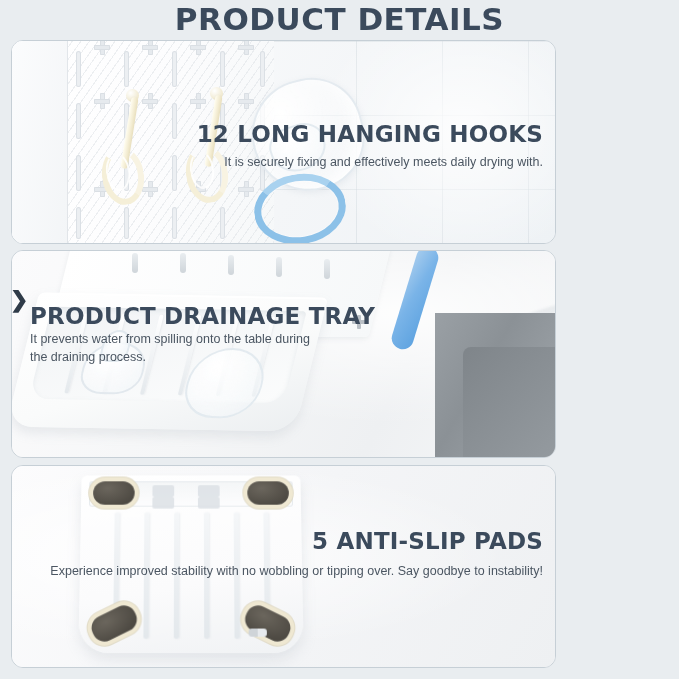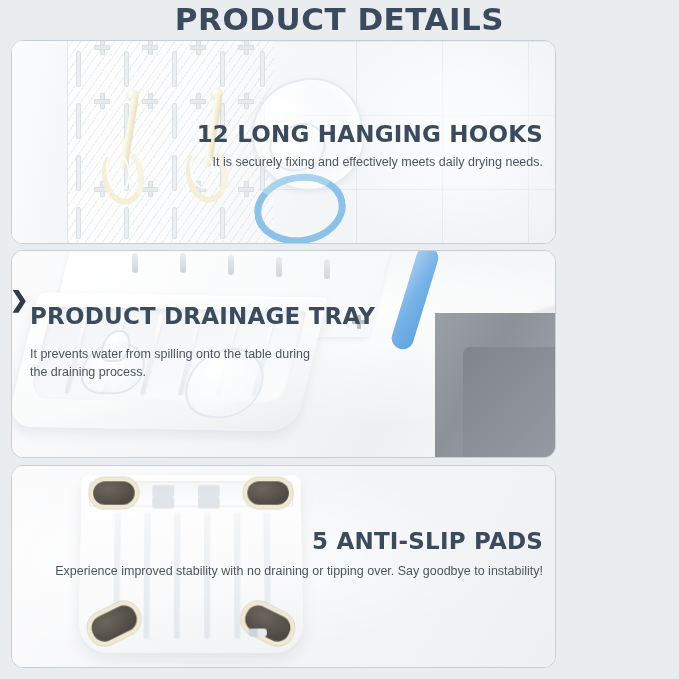--- a/index.html
+++ b/index.html
@@ -308,21 +308,21 @@
   }
 
   
   #p1-text { right: 12px; top: 80px; text-align: right; }
   #p1-text .headline { font-size: 23px; }
   #p1-text .subtext  { font-size: 12.5px; margin-top: 7px; }
 
   
   #p2-text { left: 18px; top: 52px; text-align: left; }
   #p2-text .headline { font-size: 23px; }
-  #p2-text .subtext  { font-size: 12.5px; margin-top: 17px; max-width: 290px; }
+  #p2-text .subtext  { font-size: 12.5px; margin-top: 2px; max-width: 290px; }
 
   
   #p3-text { right: 12px; top: 62px; text-align: right; }
   #p3-text .headline { font-size: 23px; }
   #p3-text .subtext  { font-size: 12.5px; margin-top: 9px; }
 </style>
 </head>
 <body>
 
 <div class="page-title">PRODUCT DETAILS</div>
@@ -381,21 +381,21 @@
       <div class="curl-hi"></div>
     </div>
 
     <div class="bottle"></div>
     <div class="bottle-neck"></div>
     <div class="blue-ring"></div>
   </div>
 
   <div class="txt" id="p1-text">
     <div class="headline">12 LONG HANGING HOOKS</div>
-    <div class="subtext">It is securely fixing and effectively meets daily drying needs.</div>
+    <div class="subtext">It is securely fixing and effectively meets daily drying with.</div>
   </div>
 </section>
 
 <section class="panel" id="panel-2">
   <div class="panel-scene">
     <div class="marble"></div>
     <div class="marble-vein" style="left:430px; top:120px; width:150px; height:10px; transform:rotate(28deg);"></div>
     <div class="marble-vein" style="left:470px; top:60px;  width:110px; height:8px;  transform:rotate(-18deg);"></div>
 
     <div class="sink-lip"></div>
@@ -462,15 +462,15 @@
       <div class="pad" style="left:168px; top:6px;"></div>
       <div class="pad bottom bl" style="left:12px;  top:136px;"></div>
       <div class="pad bottom br" style="left:164px; top:136px;"></div>
 
       <div class="logo-dot"></div>
     </div>
   </div>
 
   <div class="txt" id="p3-text">
     <div class="headline">5 ANTI-SLIP PADS</div>
-    <div class="subtext">Experience improved stability with no draining or tipping over. Say goodbye to instability!</div>
+    <div class="subtext">Experience improved stability with no wobbling or tipping over. Say goodbye to instability!</div>
   </div>
 </section>
 
 </body></html>

